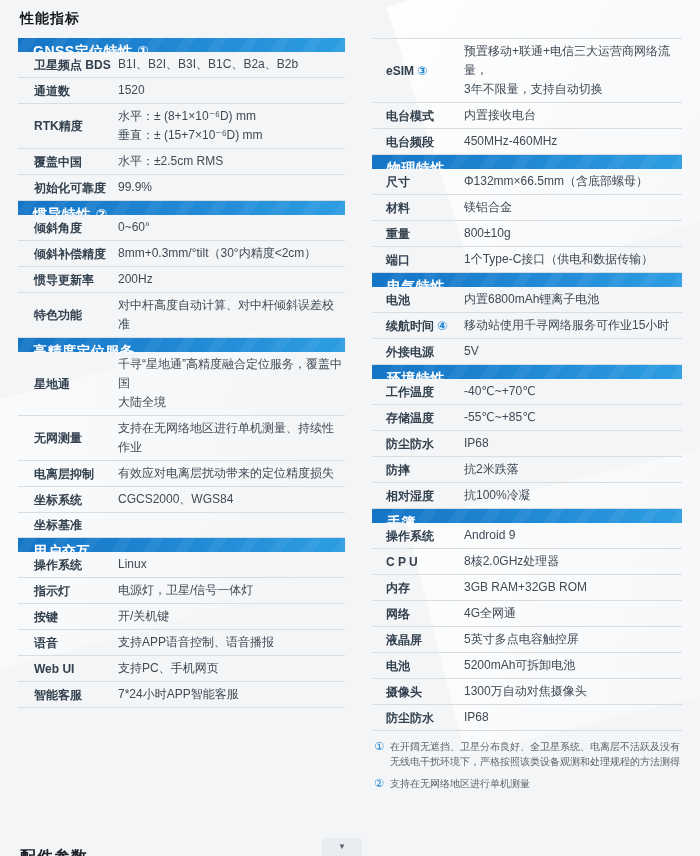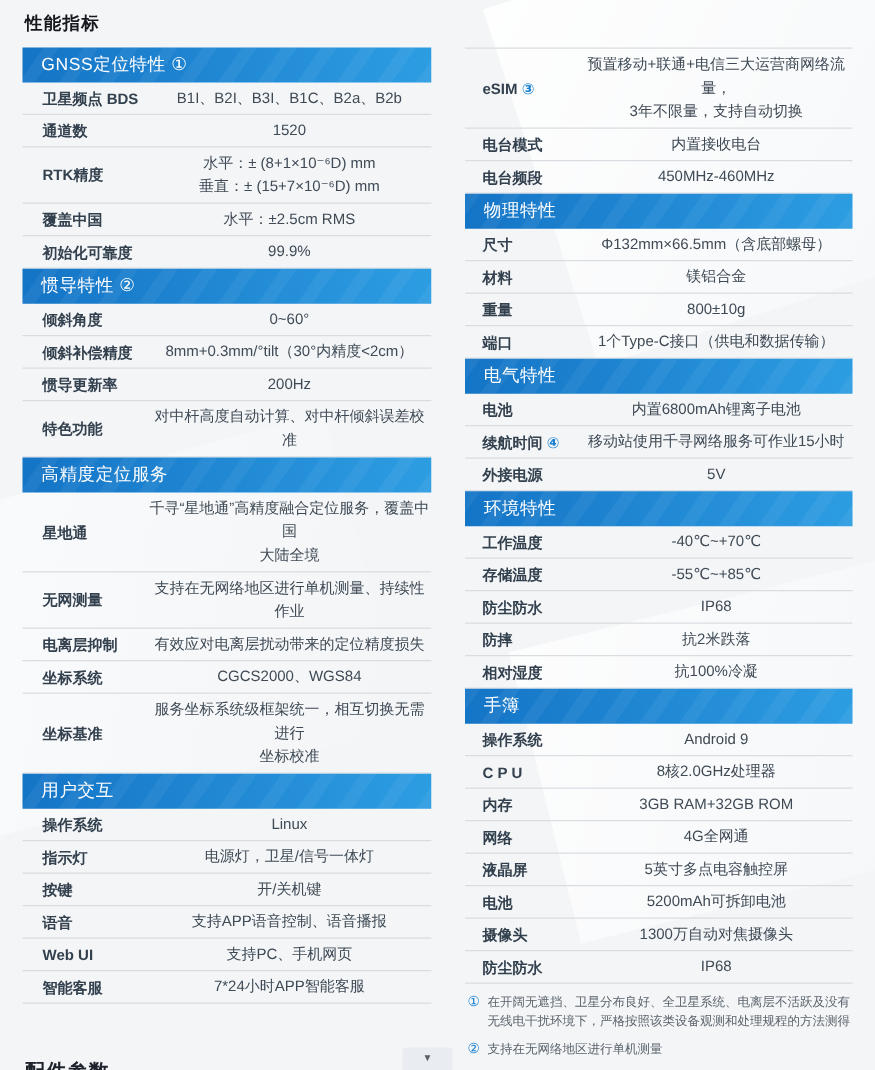--- a/index.html
+++ b/index.html
@@ -26,22 +26,22 @@
   .page-title { font-size:14px; font-weight:bold; color:#15181d; letter-spacing:1px; padding:2px 0 10px 2px; }
 
   .cols { display:flex; gap:27px; align-items:flex-start; }
   .col { flex:0 0 auto; }
   #col-left  { width:327px; --labw:84px; --rowpad:16px; }
   #col-right { width:310px; --labw:78px; --rowpad:14px; }
 
   .sec-header {
     position:relative;
     background:linear-gradient(90deg,#1474c6,#2d9de2);
-    color:#ffffff; font-weight:normal; font-size:14px;
-    height:28px; line-height:27px; padding-left:15px;
+    color:#ffffff; font-weight:bold; font-size:14px;
+    height:14px; line-height:27px; padding-left:15px;
     letter-spacing:.5px; overflow:hidden;
   }
   .sec-header::after{
     content:""; position:absolute; inset:0;
     background:repeating-linear-gradient(-55deg, rgba(255,255,255,.05) 0 10px, rgba(255,255,255,0) 10px 26px);
   }
 
   .rows { width:100%; }
   #col-right > .rows:first-child { border-top:1px solid #d9dde2; }
   .row {
@@ -50,21 +50,21 @@
     border-bottom:1px solid #d9dde2;
     min-height:25px;
   }
   .row:last-child { border-bottom:1px solid #d9dde2; }
   .lab {
     width:var(--labw); flex:0 0 var(--labw);
     font-size:12px; font-weight:bold; color:#33404e;
     line-height:16px; align-self:center;
   }
   .note { color:#1b82d2; font-weight:bold; font-size:12px; }
-  .val { flex:1; font-size:12px; color:#3f4a55;text-align:center; }
+  .val { flex:1; font-size:12px; color:#3f4a55; }
   .vline { line-height:19px; }
 
   .footnotes { padding:8px 0 0 2px; }
   .fn { display:flex; font-size:10px; color:#5c646c; line-height:15px; margin-bottom:7px; }
   .fn-num { color:#1b82d2; flex:0 0 16px; font-size:11px; }
   .fn-text { flex:1; }
 
   .clipped-title {
     position:absolute; left:20px; top:847px; height:9px; overflow:hidden;
     font-size:16px; font-weight:bold; color:#1d222b; z-index:2; letter-spacing:1px;
@@ -173,24 +173,20 @@
             </div>
           </div>
           <div class="row">
             <div class="lab">坐标系统</div>
             <div class="val">
               <div class="vline">CGCS2000、WGS84</div>
             </div>
           </div>
           <div class="row">
             <div class="lab">坐标基准</div>
-            <div class="val">
-              <div class="vline">服务坐标系统级框架统一，相互切换无需进行</div>
-              <div class="vline">坐标校准</div>
-            </div>
           </div>
         </div>
         <div class="sec-header">用户交互</div>
         <div class="rows">
           <div class="row">
             <div class="lab">操作系统</div>
             <div class="val">
               <div class="vline">Linux</div>
             </div>
           </div>

